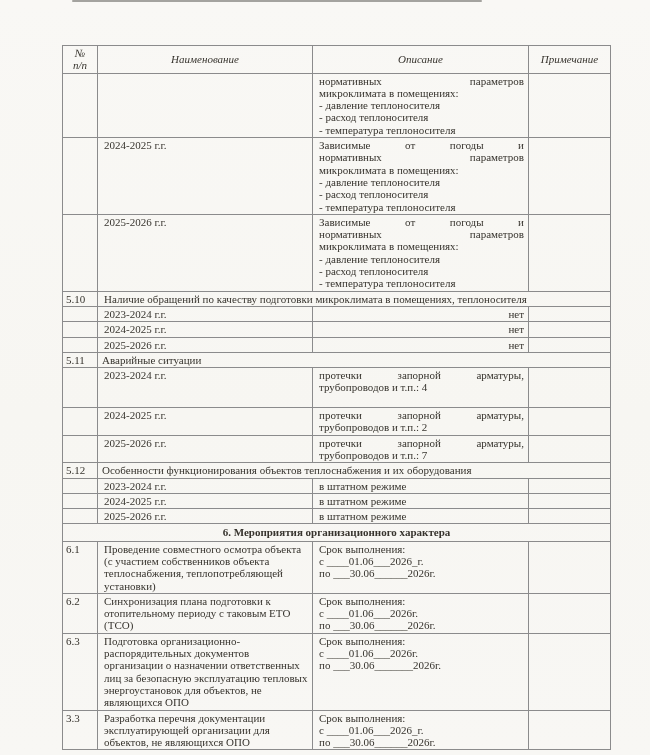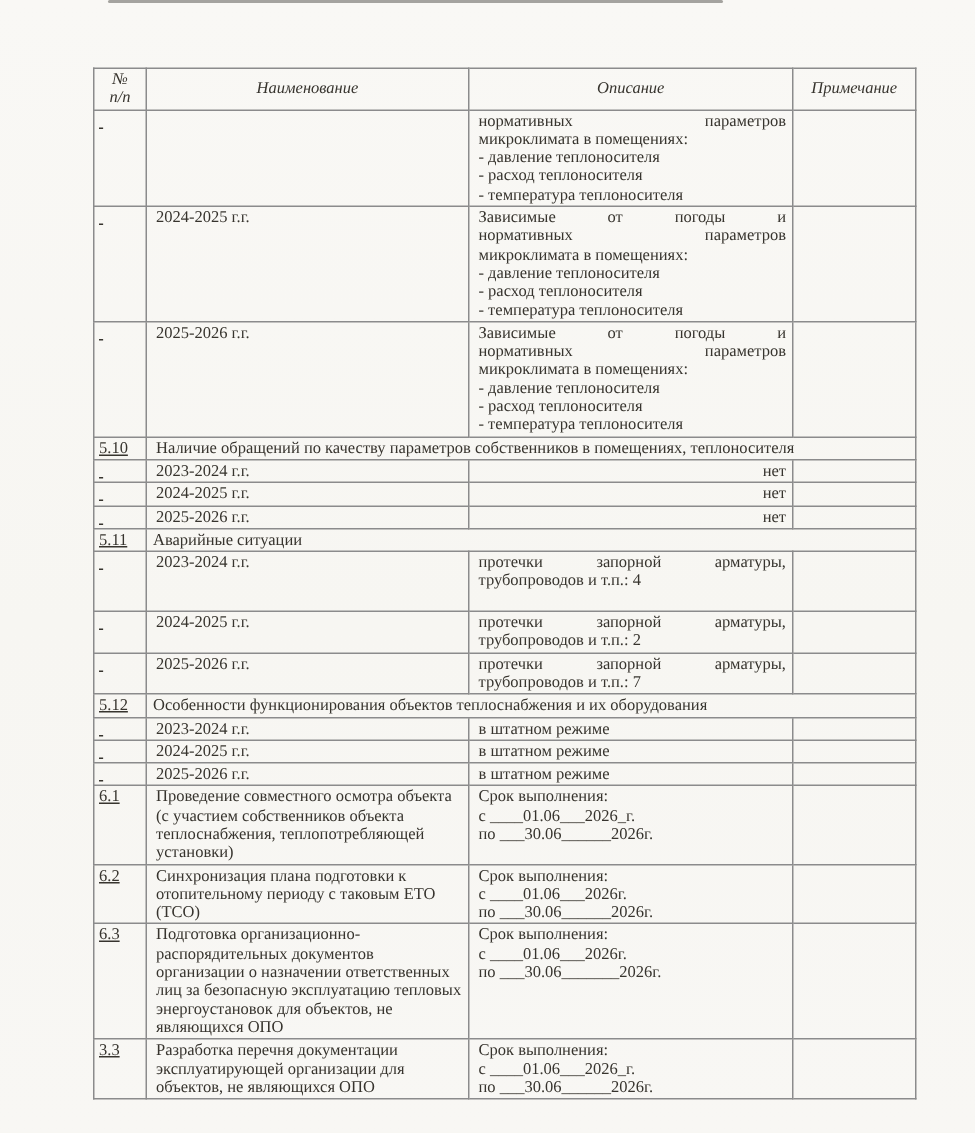--- a/index.html
+++ b/index.html
@@ -45,21 +45,21 @@
     padding: 1px 4px;
     overflow: hidden;
   }
   .doc-table th {
     font-weight: normal;
     font-style: italic;
     text-align: center;
     vertical-align: middle;
     padding: 1px 2px;
   }
-  td.num  { padding: 1px 18px 1px 3px; text-decoration: underline; }
+  td.num  { padding: 1px 18px 1px 3px; }
   td.name { padding-left: 6px; padding-right: 4px; margin-top: 12px; }
   td.desc { padding-left: 6px; padding-right: 4px; }
   td.note { }
   .line      { text-align: left; font-family: Liberation Serif, serif; }
   .line.jst  { text-align: justify; text-align-last: justify; }
   .line.ctr  { text-align: right; }
   td.spanl   { text-align: left; padding-left: 6px; }
   td.spanc   { text-align: left; }
   td.section { text-align: center; font-weight: bold; padding: 2px 4px; }
 </style>
@@ -121,21 +121,21 @@
             <div class="line jst">нормативных параметров</div>
             <div class="line">микроклимата в помещениях:</div>
             <div class="line">- давление теплоносителя</div>
             <div class="line">- расход теплоносителя</div>
             <div class="line">- температура теплоносителя</div>
           </td>
           <td class="note">&nbsp;</td>
         </tr>
         <tr>
           <td class="num">5.10</td>
-          <td class="spanl" colspan="3">Наличие обращений по качеству параметров собственников в помещениях, теплоносителя</td>
+          <td class="spanl" colspan="3">Наличие обращений по качеству подготовки микроклимата в помещениях, теплоносителя</td>
         </tr>
         <tr>
           <td class="num">&nbsp;</td>
           <td class="name">2023-2024 г.г.</td>
           <td class="desc">
             <div class="line ctr">нет</div>
           </td>
           <td class="note">&nbsp;</td>
         </tr>
         <tr>
@@ -206,20 +206,23 @@
           </td>
           <td class="note">&nbsp;</td>
         </tr>
         <tr>
           <td class="num">&nbsp;</td>
           <td class="name">2025-2026 г.г.</td>
           <td class="desc">
             <div class="line">в штатном режиме</div>
           </td>
           <td class="note">&nbsp;</td>
+        </tr>
+        <tr>
+          <td class="section" colspan="4">6. Мероприятия организационного характера</td>
         </tr>
         <tr>
           <td class="num">6.1</td>
           <td class="name">Проведение совместного осмотра объекта (с участием собственников объекта теплоснабжения, теплопотребляющей установки)</td>
           <td class="desc">
             <div class="line">Срок выполнения:</div>
             <div class="line">с ____01.06___2026_г.</div>
             <div class="line">по ___30.06______2026г.</div>
           </td>
           <td class="note">&nbsp;</td>

